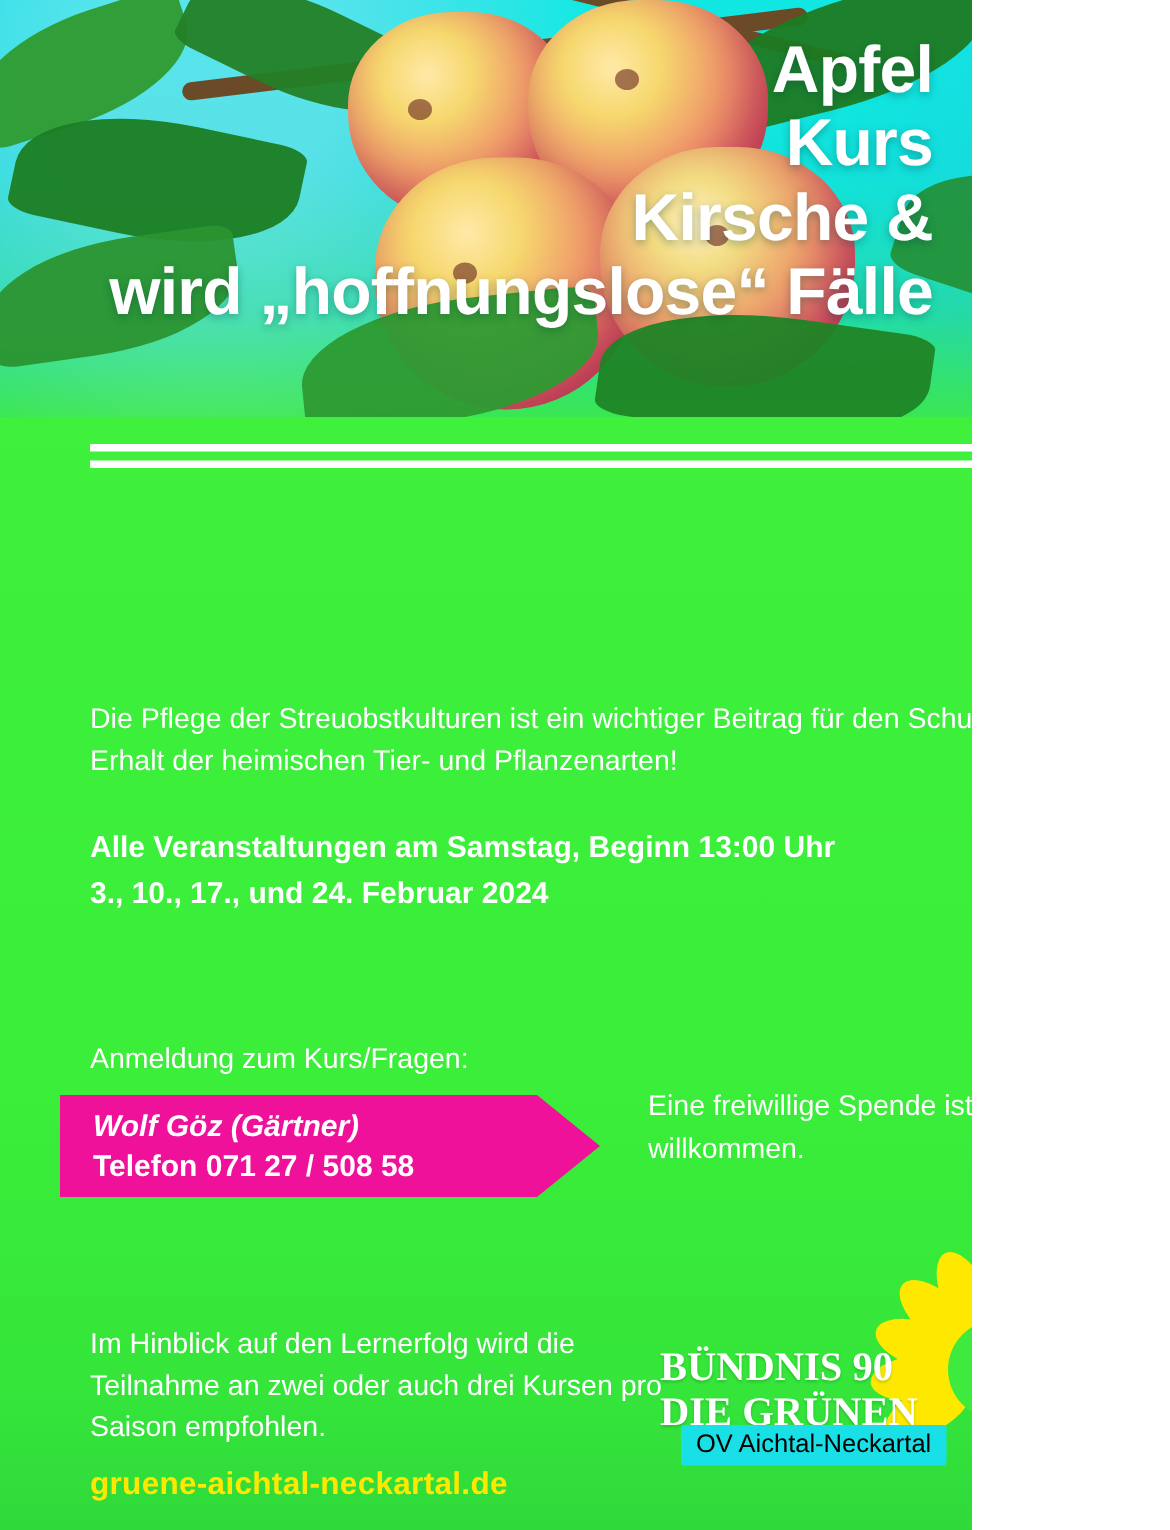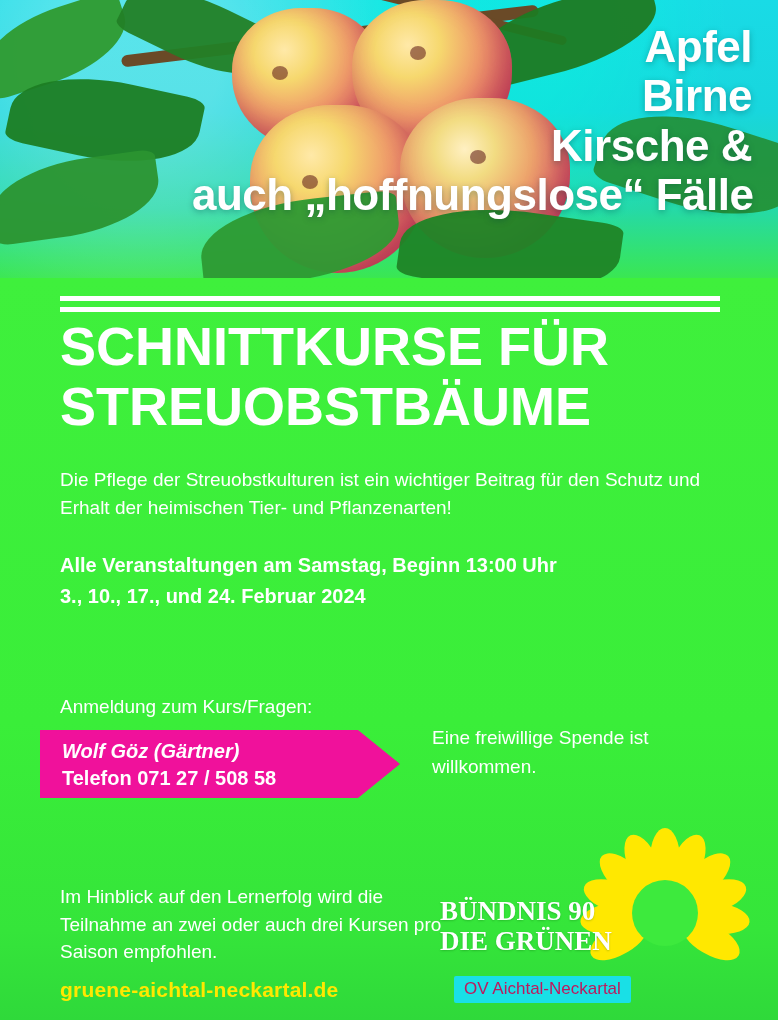--- a/index.html
+++ b/index.html
@@ -5,21 +5,21 @@
   html, body {
     margin: 0;
     padding: 0;
     background: #ffffff;
   }
   body {
     font-family: "Liberation Sans", sans-serif;
   }
   .poster {
     position: relative;
-    width: 778px;
+    width: 648px;
     height: 1020px;
     overflow: hidden;
     background: #3dea3d;
   }
 
   
   .photo {
     position: absolute;
     left: 0; top: 0;
     width: 780px;
@@ -209,24 +209,24 @@
     color: #ffffff;
     font-weight: bold;
     font-size: 27px;
     line-height: 1.12;
     text-shadow: 0 1px 2px rgba(0,80,0,0.25);
     font-family: Liberation Serif, serif;
   }
   .logo-sub {
     position: absolute;
     left: 24px;
-    top: 138px;
+    top: 112px;
     padding: 3px 10px 4px 10px;
     background: #19e0e6;
-    color: #be185d;
+    color: #000000;
     font-size: 17px;
     font-weight: normal;
     border-radius: 2px;
     white-space: nowrap;
   }
 
   .website {
     position: absolute;
     left: 60px;
     top: 700px;
@@ -262,36 +262,32 @@
     </div>
     <div class="leaf l2"></div>
     <div class="leaf l3"></div>
     <div class="leaf l6"></div>
     <div class="leaf l7"></div>
     <div class="leaf l8"></div>
   </div>
 
   <div class="top-head">
     <div>Apfel</div>
-    <div>Birne</div>
+    <div>Kurs</div>
     <div>Kirsche &amp;</div>
-    <div>auch „hoffnungslose“ Fälle</div>
+    <div>wird „hoffnungslose“ Fälle</div>
   </div>
 
   <div class="body-area">
 
     <div class="rules">
       <div class="rule"></div>
       <div class="rule second"></div>
     </div>
 
-    <div class="title">
-      <div>SCHNITTKURSE FÜR</div>
-      <div>STREUOBSTBÄUME</div>
-    </div>
 
     <div class="para p-intro">Die Pflege der Streuobstkulturen ist ein wichtiger Beitrag für den Schutz und Erhalt der heimischen Tier- und Pflanzenarten!</div>
 
     <div class="para p-dates">
       <div>Alle Veranstaltungen am Samstag, Beginn 13:00 Uhr</div>
       <div>3., 10., 17., und 24. Februar 2024</div>
     </div>
 
     <div class="para p-anmeldung">Anmeldung zum Kurs/Fragen:</div>
 

